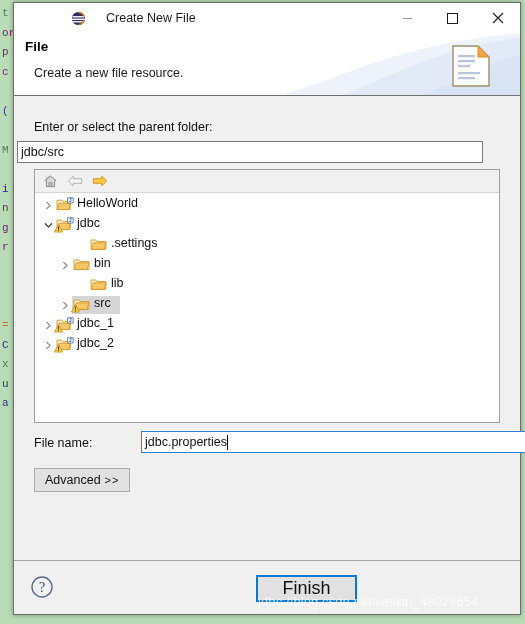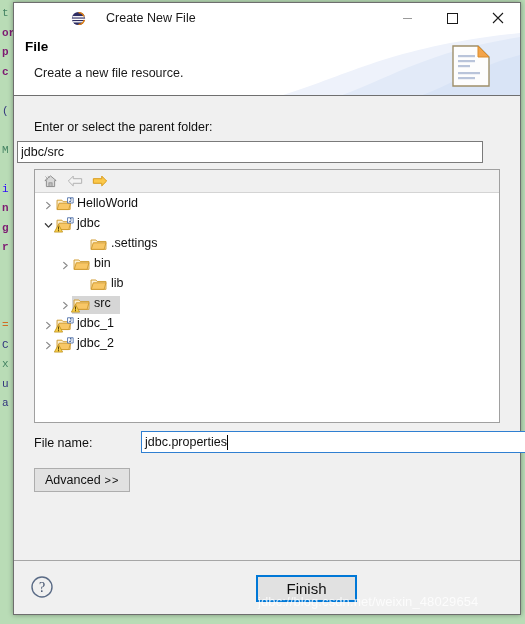--- a/index.html
+++ b/index.html
@@ -22,21 +22,21 @@
     left: 2px; top: 4px;
     width: 521px; height: 616px;
     font-family: "Liberation Mono", monospace;
     font-size: 11px;
     line-height: 19.5px;
     color: #2b2b7a;
     white-space: pre;
     overflow: hidden;
     opacity: .95;
   }
-  #bg-code .kw { color: #7a0f6e; font-weight: bold; }
+  #bg-code .kw { color: #7a0f6e; font-weight: normal; }
   #bg-code .cm { color: #3f7f5f; }
   #bg-code .st { color: #2a00ff; }
   #bg-code .or { color: #d2691e; }
 
   
   #dialog {
     position: absolute;
     left: 13px; top: 2px;
     width: 508px; height: 613px;
     background: #f0f0f0;
@@ -230,21 +230,21 @@
     position: absolute; left: 16px; top: 14px;
     width: 24px; height: 24px;
   }
   .dlgbtn {
     position: absolute;
     top: 14px;
     height: 27px;
     width: 101px;
     background: #e1e1e1;
     border: 1px solid #adadad;
-    font-size: 15px;
+    font-size: 18px;
     color: #101010;
     font-family: "Liberation Sans", sans-serif;
     cursor: default;
   }
   #finish-btn { right: 163px; border: 2px solid #0078d7; }
   #cancel-btn { right: 16px; }
 
   
   #watermark {
     position: absolute;

